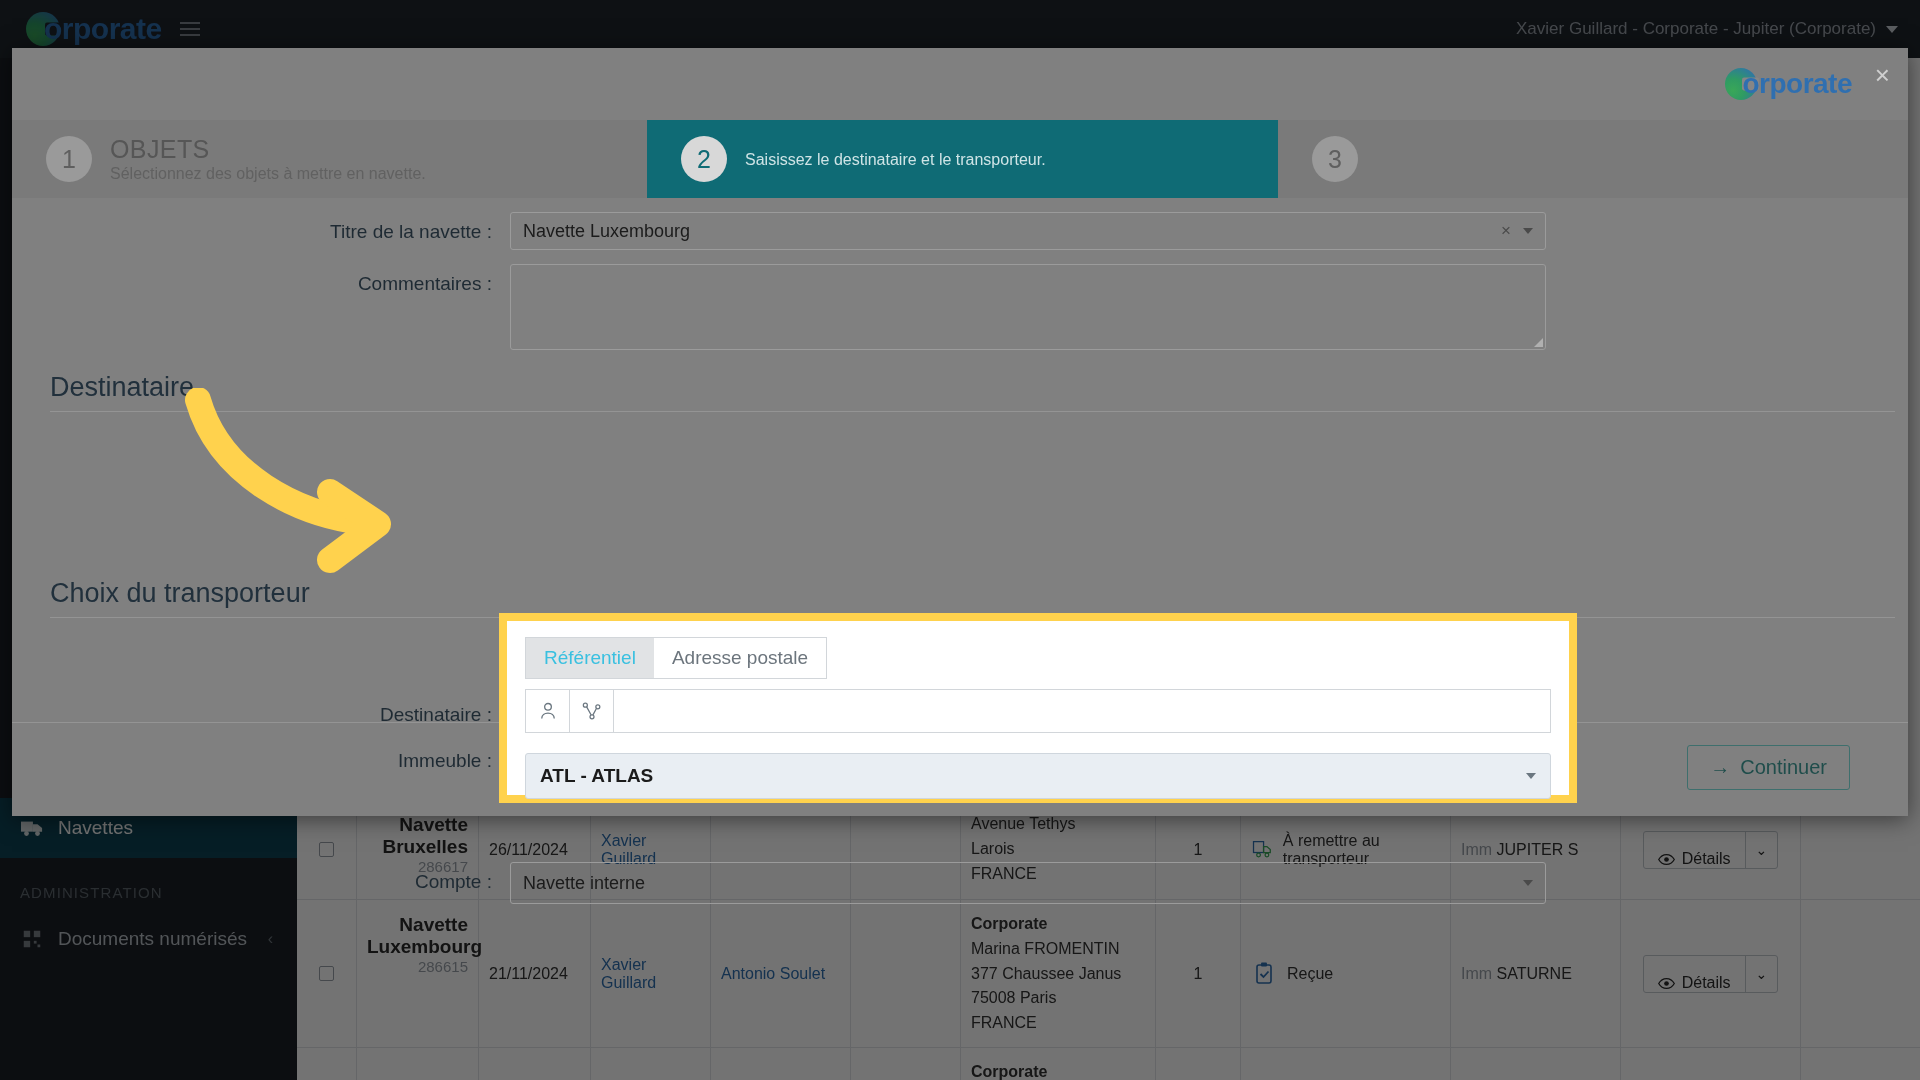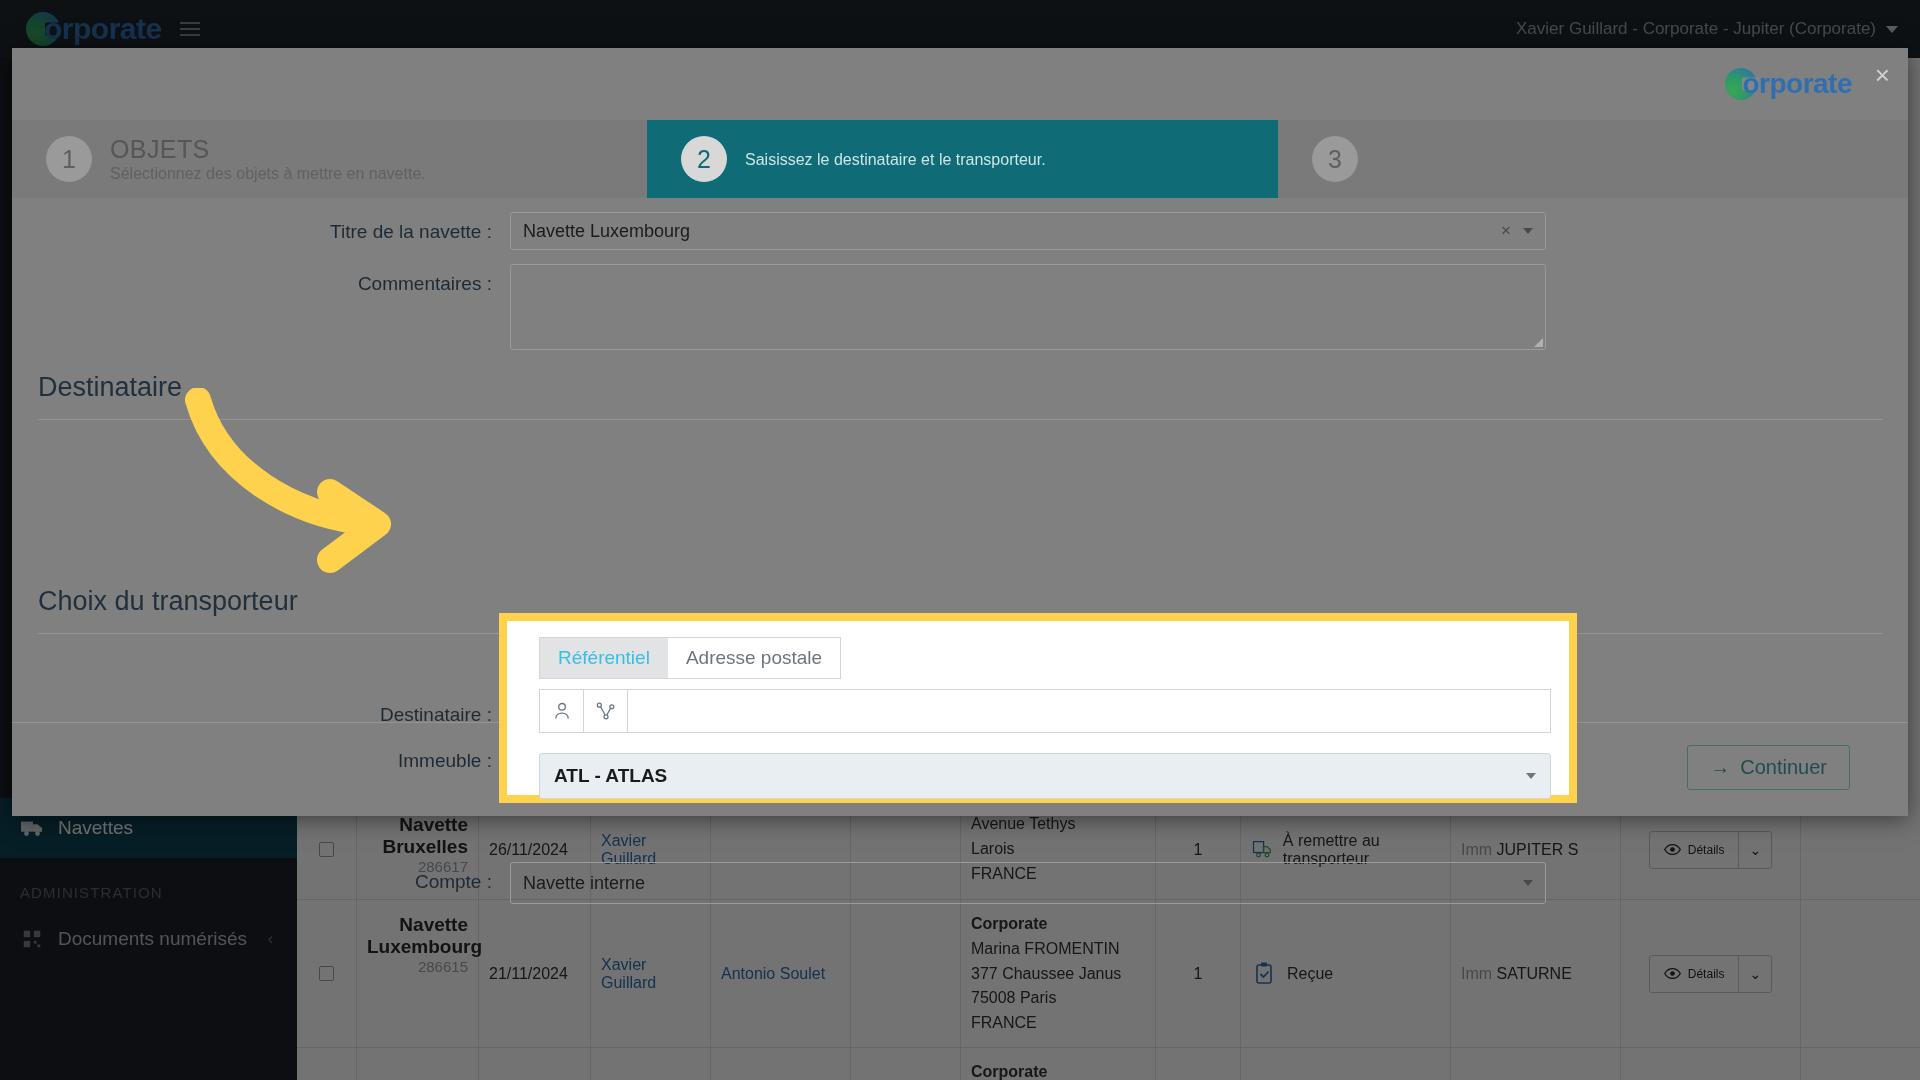--- a/index.html
+++ b/index.html
@@ -94,22 +94,22 @@
   .imm-pre { color: #9aa1a9; }
   .chk {
     width: 15px; height: 15px; border: 1px solid #9aa1a9; border-radius: 2px;
     display: inline-block; background: #fff;
   }
   .details-btn {
     border: 1px solid #c3c9cf; border-radius: 3px; background: #fff;
     display: flex; align-items: center; height: 38px; overflow: hidden;
   }
   .details-main {
-    display: flex; align-items: center; gap: 7px; padding: 0 14px;
-    color: #2b2b2b; font-size: 12px; height: 100%;
+    display: flex; align-items: flex-end; gap: 7px; padding: 0 14px;
+    color: #2b2b2b; font-size: 16px; height: 100%;
   }
   .details-caret {
     border-left: 1px solid #c3c9cf; padding: 0 10px; height: 100%;
     display: flex; align-items: center; color: #2b2b2b; font-size: 14px;
   }
   .addr-strong { font-weight: bold; }
 
   .dim-overlay {
     position: absolute; inset: 0; background: rgba(0,0,0,0.55); z-index: 50;
   }
@@ -181,33 +181,33 @@
     width: 1036px; height: 86px; border: 1px solid #9b9b9b; border-radius: 3px;
     background: transparent; position: relative;
   }
   .field-textarea::after {
     content: ""; position: absolute; right: 2px; bottom: 2px;
     width: 0; height: 0;
     border-left: 9px solid transparent; border-bottom: 9px solid #b0b0b0;
   }
 
   .section-head {
-    margin: 22px 0 0 26px; width: 1845px;
+    margin: 22px 0 0 38px; width: 1845px;
     font-size: 27px; color: #21303c; font-weight: normal;
-    padding-bottom: 16px; border-bottom: 1px solid #949494;
+    padding-bottom: 8px; border-bottom: 1px solid #949494;
   }
 
   
   .highlight-wrap {
     position: absolute; left: 487px; top: 401px;
     width: 1078px; height: 190px;
     border: 8px solid #ffd24d; background: #ffffff;
     z-index: 20;
   }
-  .hl-inner { padding: 16px 18px 0 32px; }
+  .hl-inner { padding: 16px 18px 0 18px; }
   .tabs { display: flex; width: 305px; }
   .tab {
     padding: 9px 18px; font-size: 19px; border: 1px solid #d2d6da;
     background: #ffffff; color: #6c757d; cursor: pointer;
   }
   .tab.sel { background: #e1e3e5; color: #39c0e0; border-right: none; }
   .tab:last-child { border-left: none; }
 
   .hl-input {
     margin-top: 10px; height: 44px; border: 1px solid #d2d6da;

